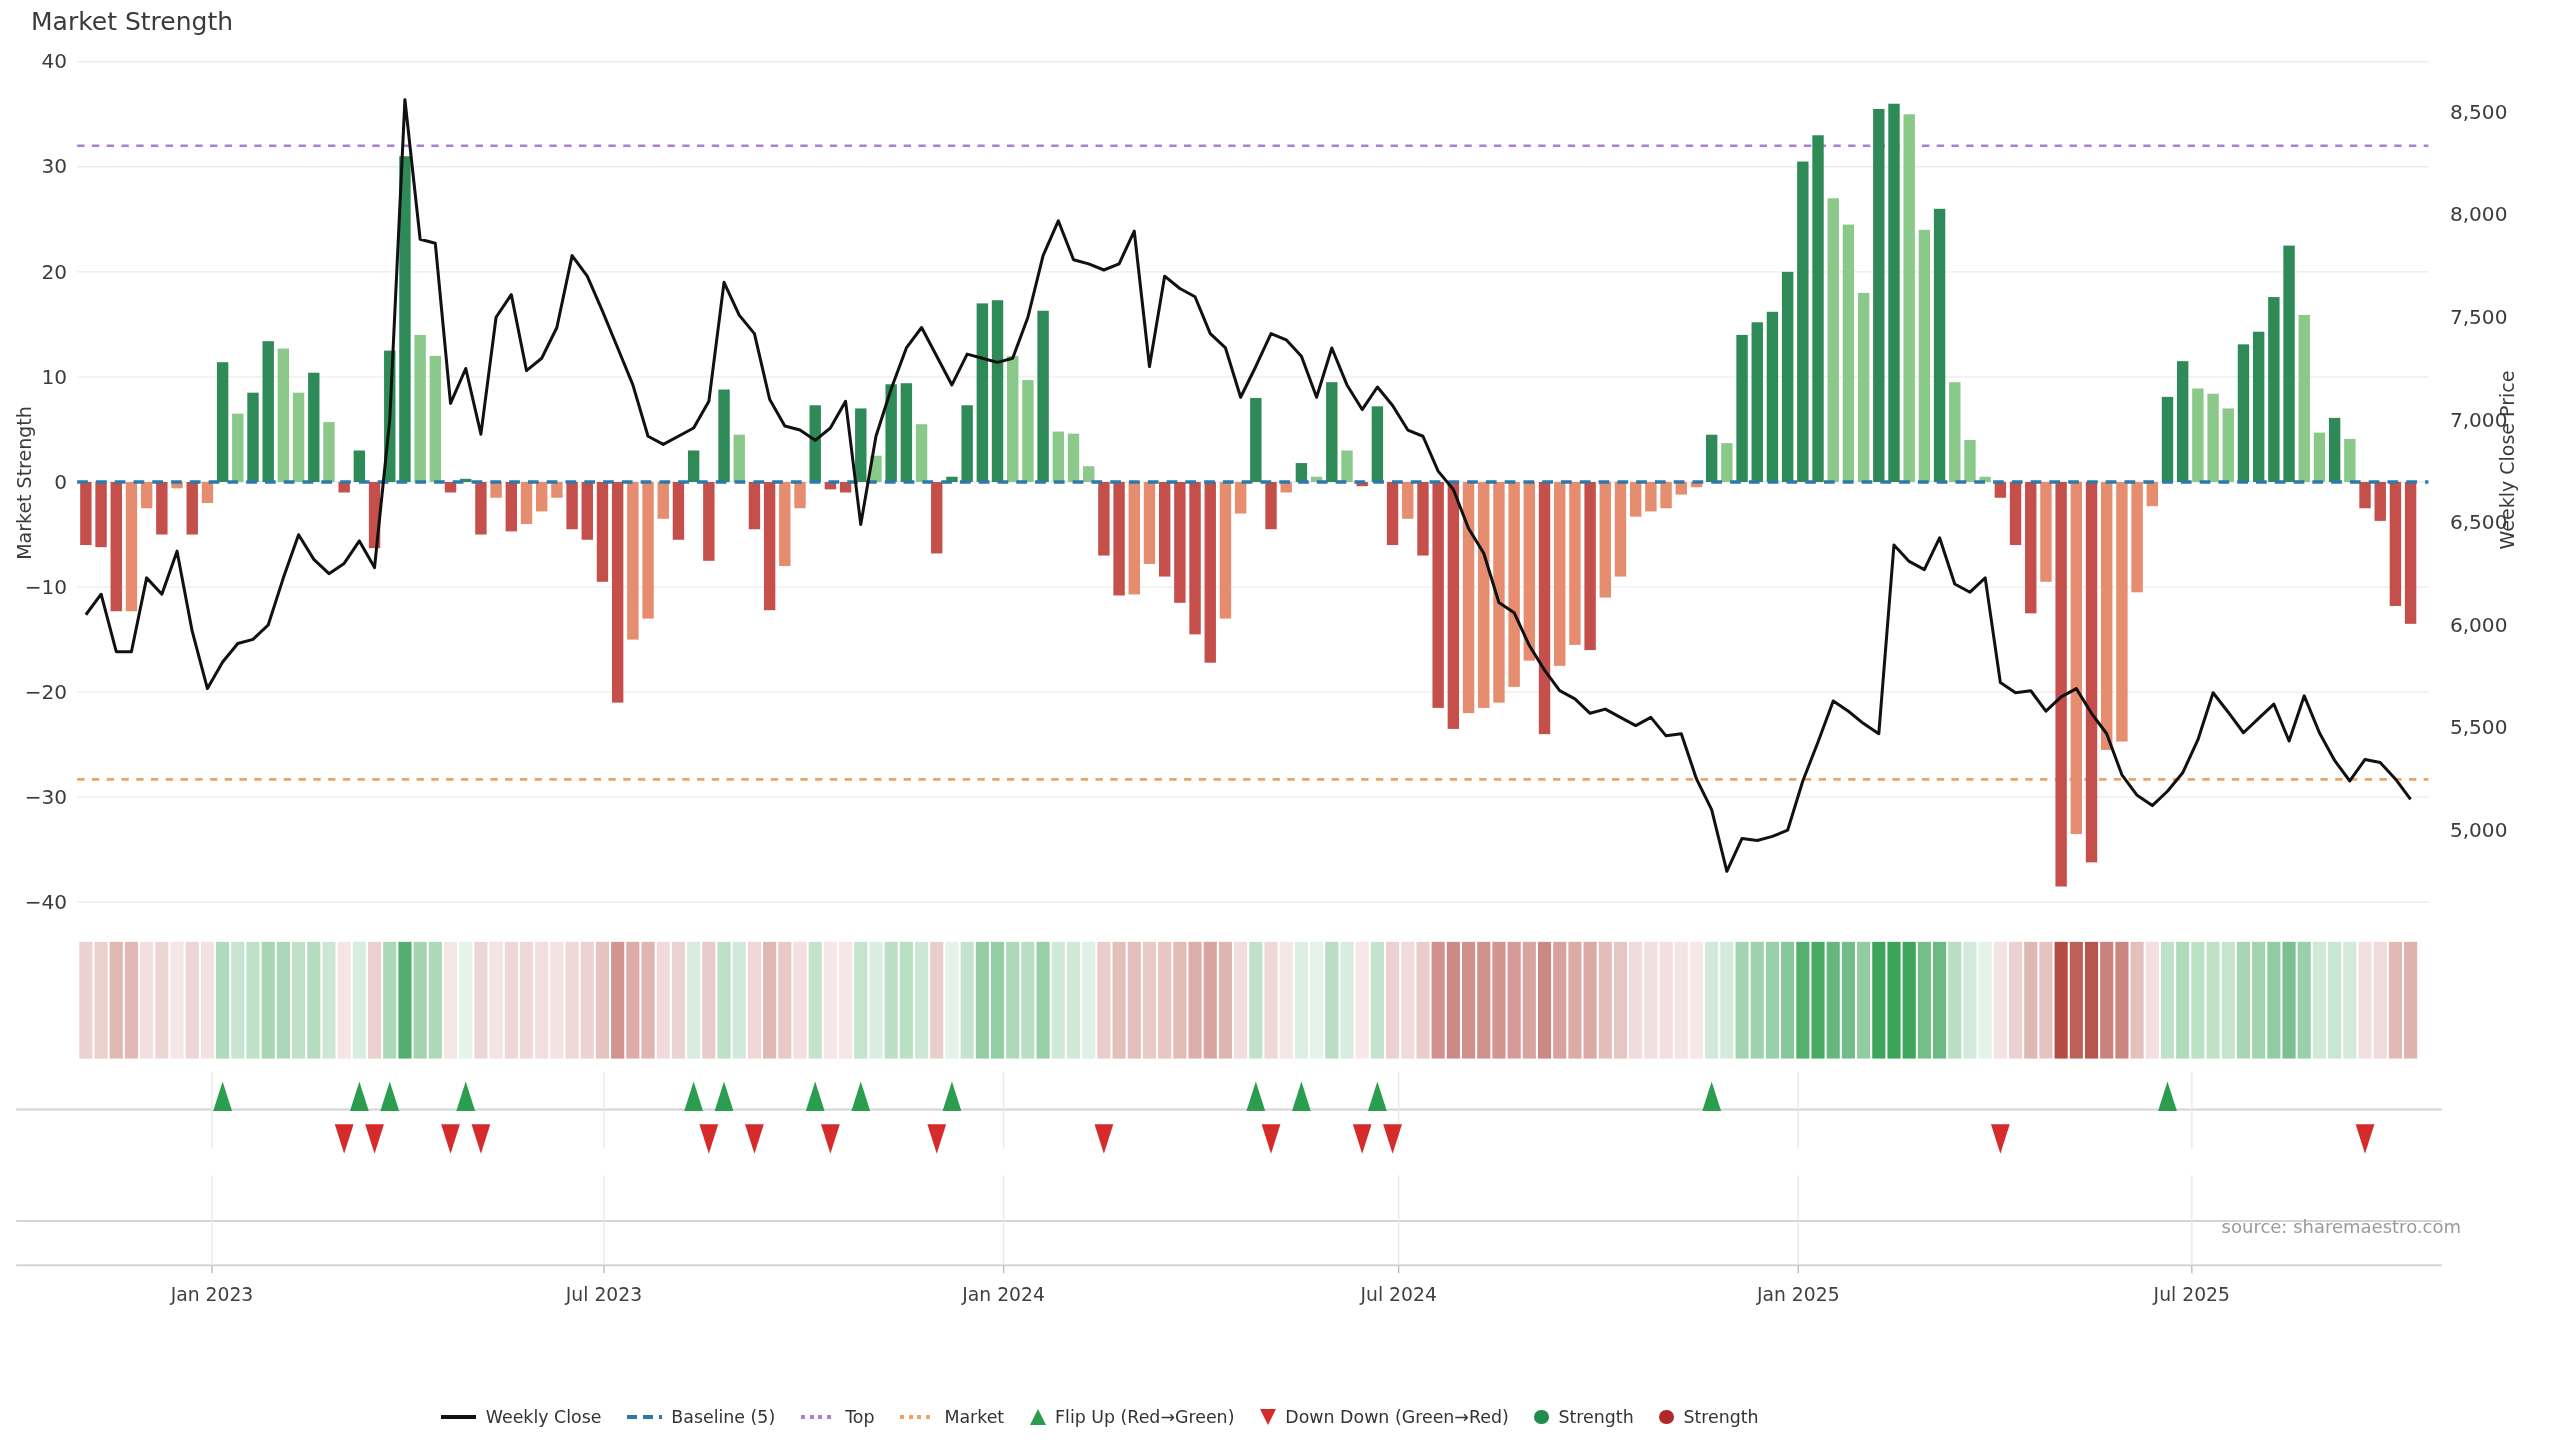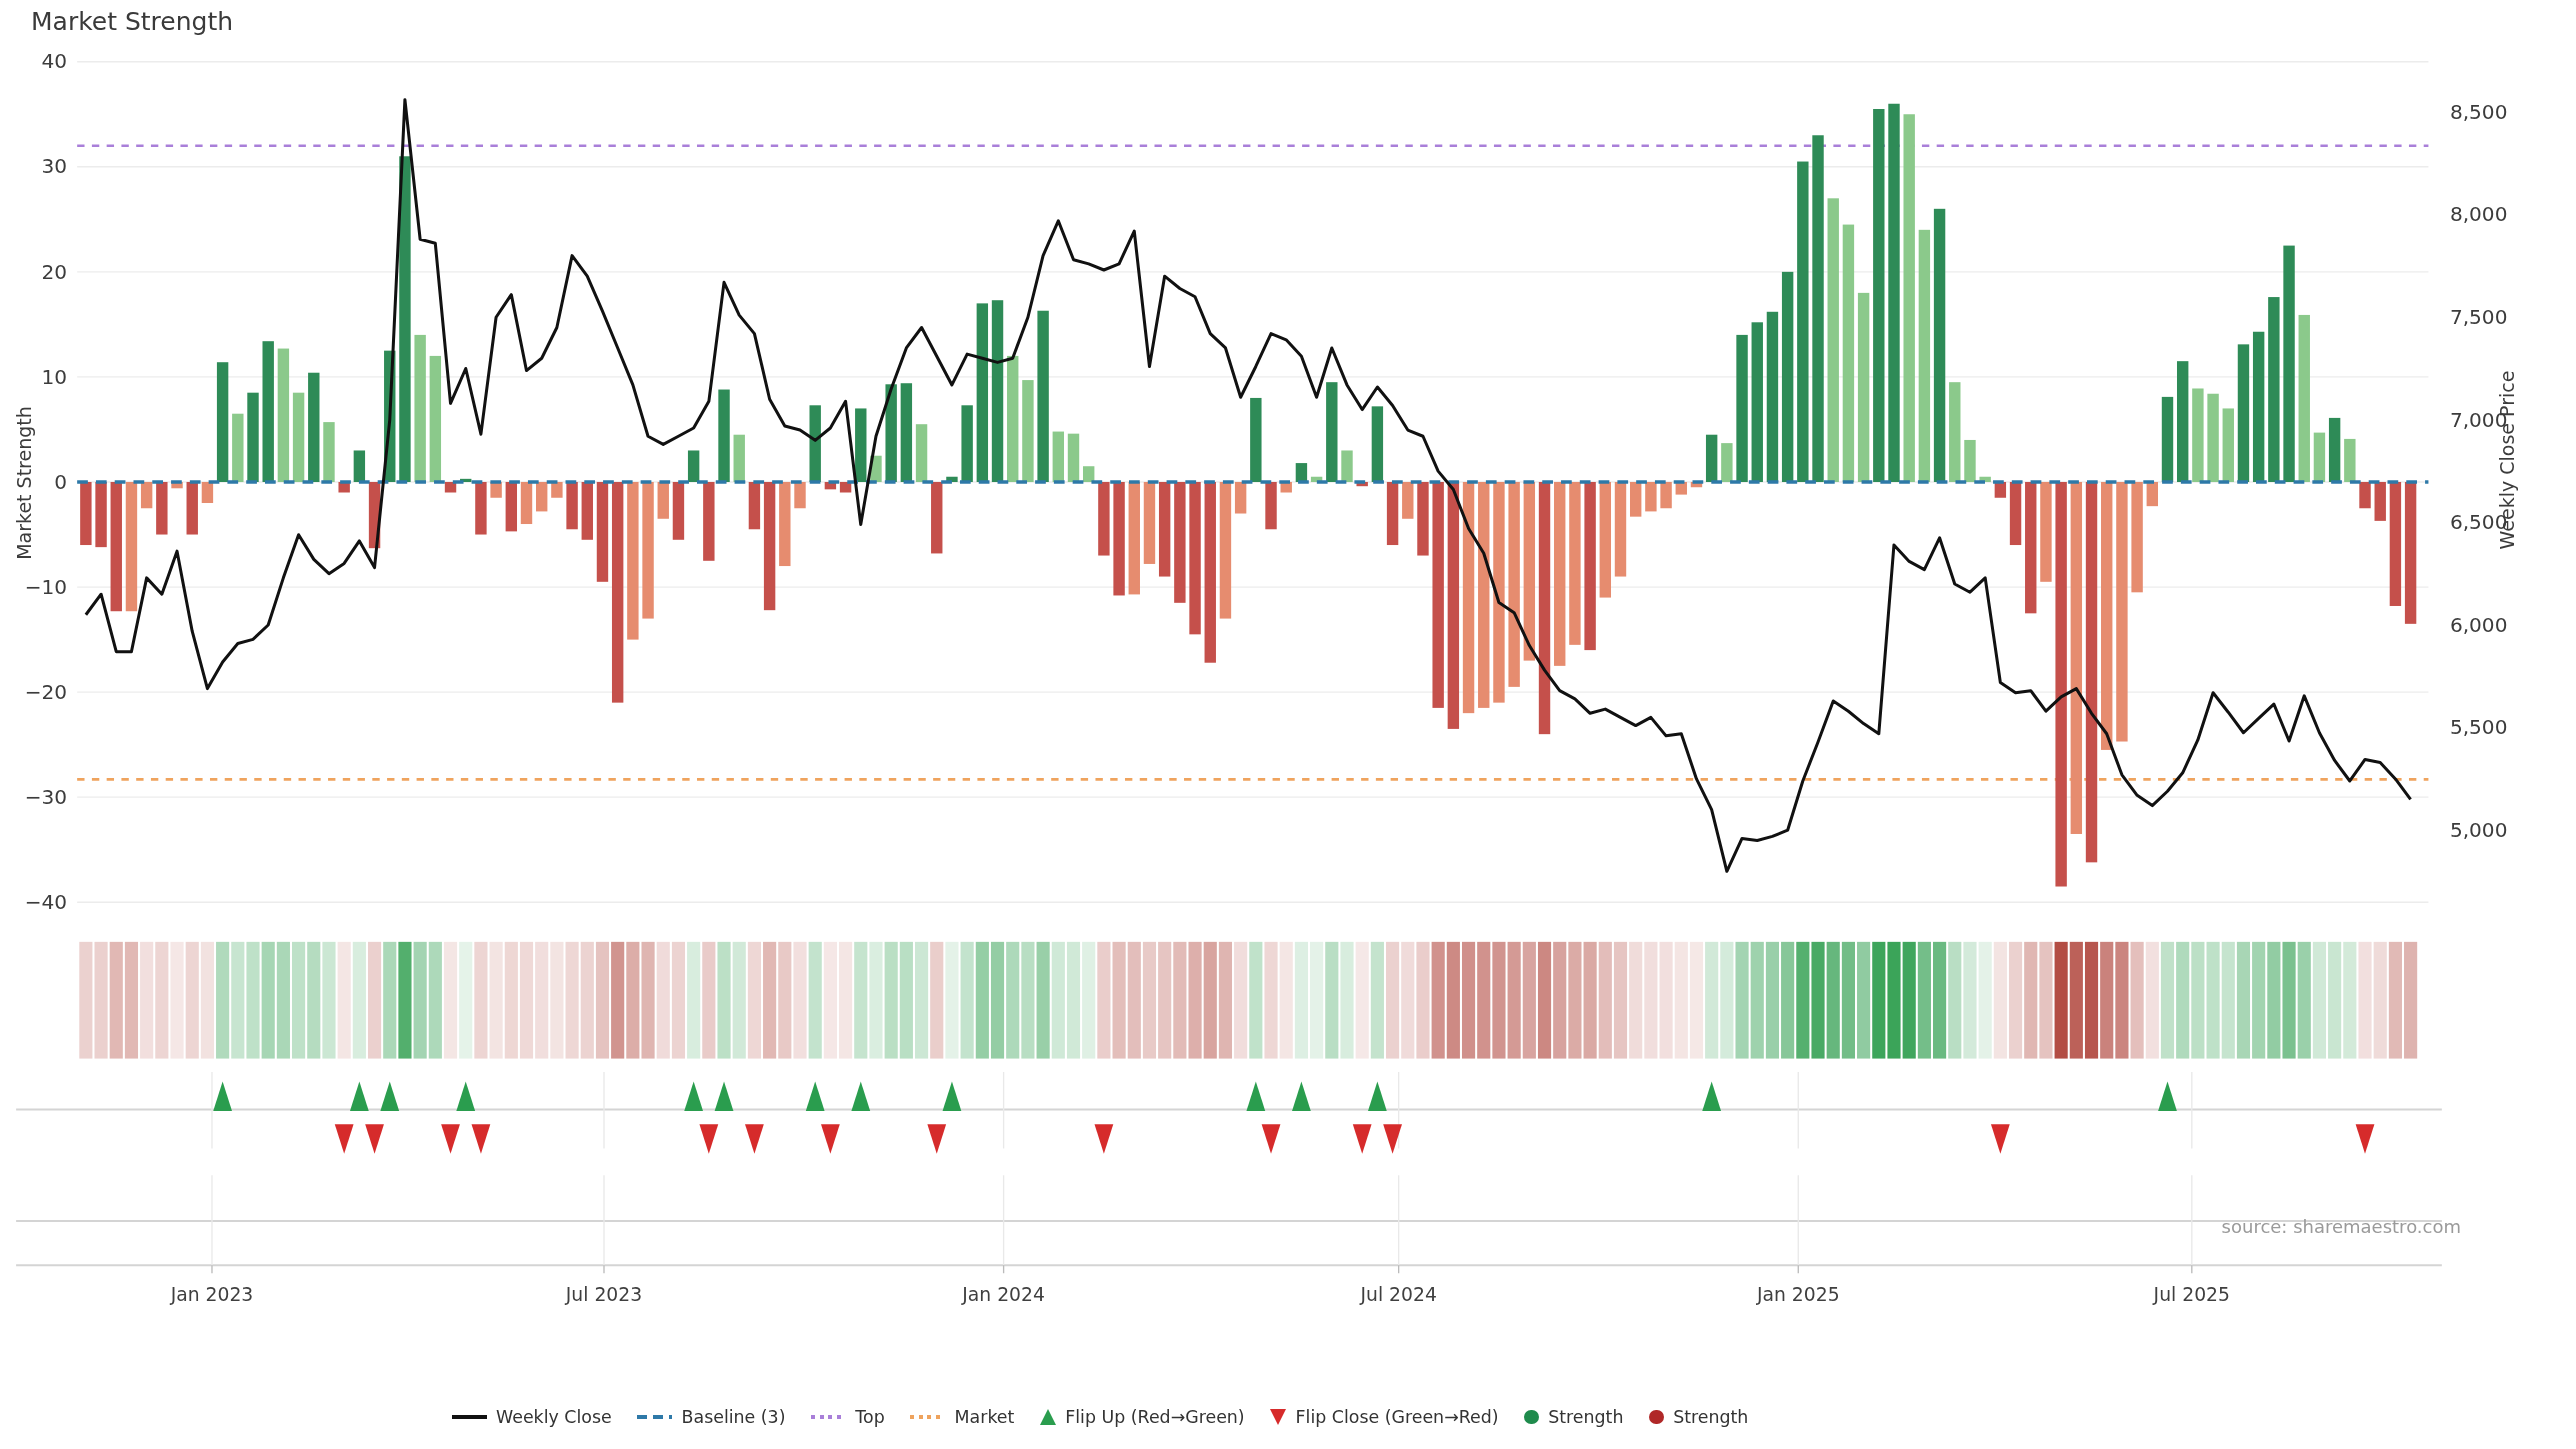--- a/index.html
+++ b/index.html
@@ -430,37 +430,37 @@
 <div id="left-axis-label">Market Strength</div>
 <div id="right-axis-label">Weekly Close Price</div>
 <div id="source-note">source: sharemaestro.com</div>
 <div id="legend">
     <div class="legend-item">
       <span class="sw sw-line" style="background: rgb(17, 17, 17);"></span>
       <span class="legend-label">Weekly Close</span>
     </div>
     <div class="legend-item">
       <span class="sw sw-dash" style="background: repeating-linear-gradient(90deg, rgb(46, 121, 168) 0px, rgb(46, 121, 168) 10px, transparent 10px, transparent 16px);"></span>
-      <span class="legend-label">Baseline (3)</span>
+      <span class="legend-label">Baseline (5)</span>
     </div>
     <div class="legend-item">
       <span class="sw sw-dot" style="background: repeating-linear-gradient(90deg, rgb(169, 127, 217) 0px, rgb(169, 127, 217) 4px, transparent 4px, transparent 8.7px);"></span>
       <span class="legend-label">Top</span>
     </div>
     <div class="legend-item">
       <span class="sw sw-dot" style="background: repeating-linear-gradient(90deg, rgb(239, 163, 93) 0px, rgb(239, 163, 93) 4px, transparent 4px, transparent 8.7px);"></span>
       <span class="legend-label">Market</span>
     </div>
     <div class="legend-item">
       <span class="sw sw-tri-up" style="border-bottom-color: rgb(42, 157, 78);"></span>
       <span class="legend-label">Flip Up (Red→Green)</span>
     </div>
     <div class="legend-item">
       <span class="sw sw-tri-down" style="border-top-color: rgb(214, 43, 43);"></span>
-      <span class="legend-label">Flip Close (Green→Red)</span>
+      <span class="legend-label">Down Down (Green→Red)</span>
     </div>
     <div class="legend-item">
       <span class="sw sw-circle" style="background: rgb(31, 139, 76);"></span>
       <span class="legend-label">Strength</span>
     </div>
     <div class="legend-item">
       <span class="sw sw-circle" style="background: rgb(176, 40, 40);"></span>
       <span class="legend-label">Strength</span>
     </div>
   </div>

